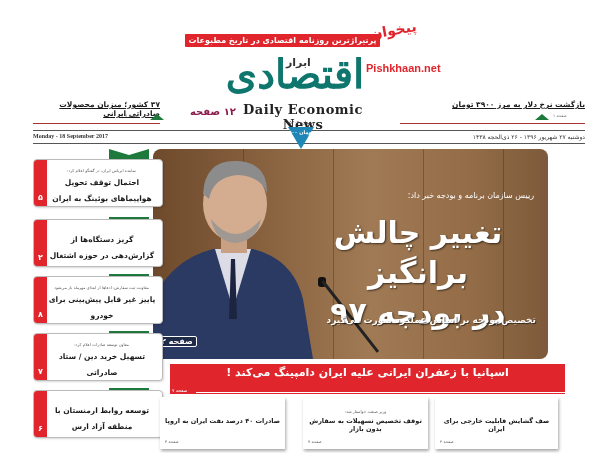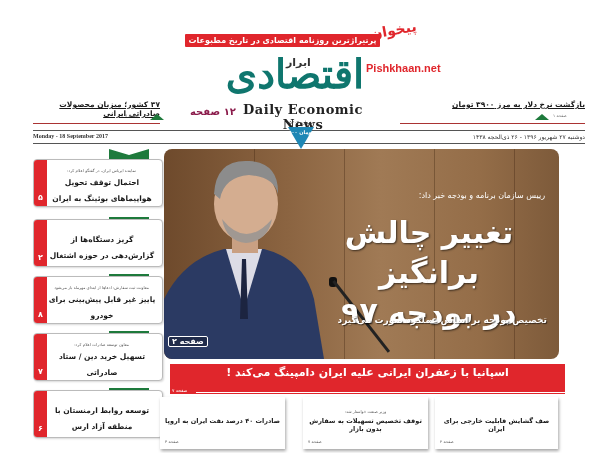--- a/index.html
+++ b/index.html
@@ -40,21 +40,21 @@
   .dateline.fa { right: 15px; direction: rtl; }
 
   .issue-badge {
     position: absolute; left: 288px; top: 127px; width: 26px; height: 22px;
   }
   .issue-badge .tri { position: absolute; left: 0; top: 0; width: 0; height: 0; border-left: 13px solid transparent; border-right: 13px solid transparent; border-top: 22px solid #1e87b5; }
   .issue-badge .num { position: absolute; left: 0; top: 2px; width: 26px; text-align: center; font-size: 5px; color: #fff; font-weight: bold; }
   .issue-no { position: absolute; left: 288px; top: 120px; width: 26px; text-align: center; font-size: 4.5px; color: #333; }
 
   .hero {
-    position: absolute; left: 164px; top: 149px; width: 395px; height: 210px;
+    position: absolute; left: 153px; top: 149px; width: 395px; height: 210px;
     border-radius: 8px; overflow: hidden;
     background: linear-gradient(90deg, #6e4a2c 0%, #8a6340 30%, #a07a55 55%, #946d48 80%, #7d5a3a 100%);
   }
   .hero .panel { position: absolute; top: 0; height: 100%; width: 1px; background: rgba(60,35,15,0.35); }
   .person { position: absolute; left: 0; top: 0; width: 160px; height: 210px; }
   .hero-kicker { position: absolute; right: 14px; top: 42px; font-size: 8px; color: #fff; direction: rtl; }
   .hero-title {
     position: absolute; right: 10px; top: 64px; width: 240px; text-align: center;
     font-size: 30px; font-weight: bold; color: #fff; direction: rtl; line-height: 40px;
     text-shadow: 1px 1px 2px rgba(0,0,0,0.6);

